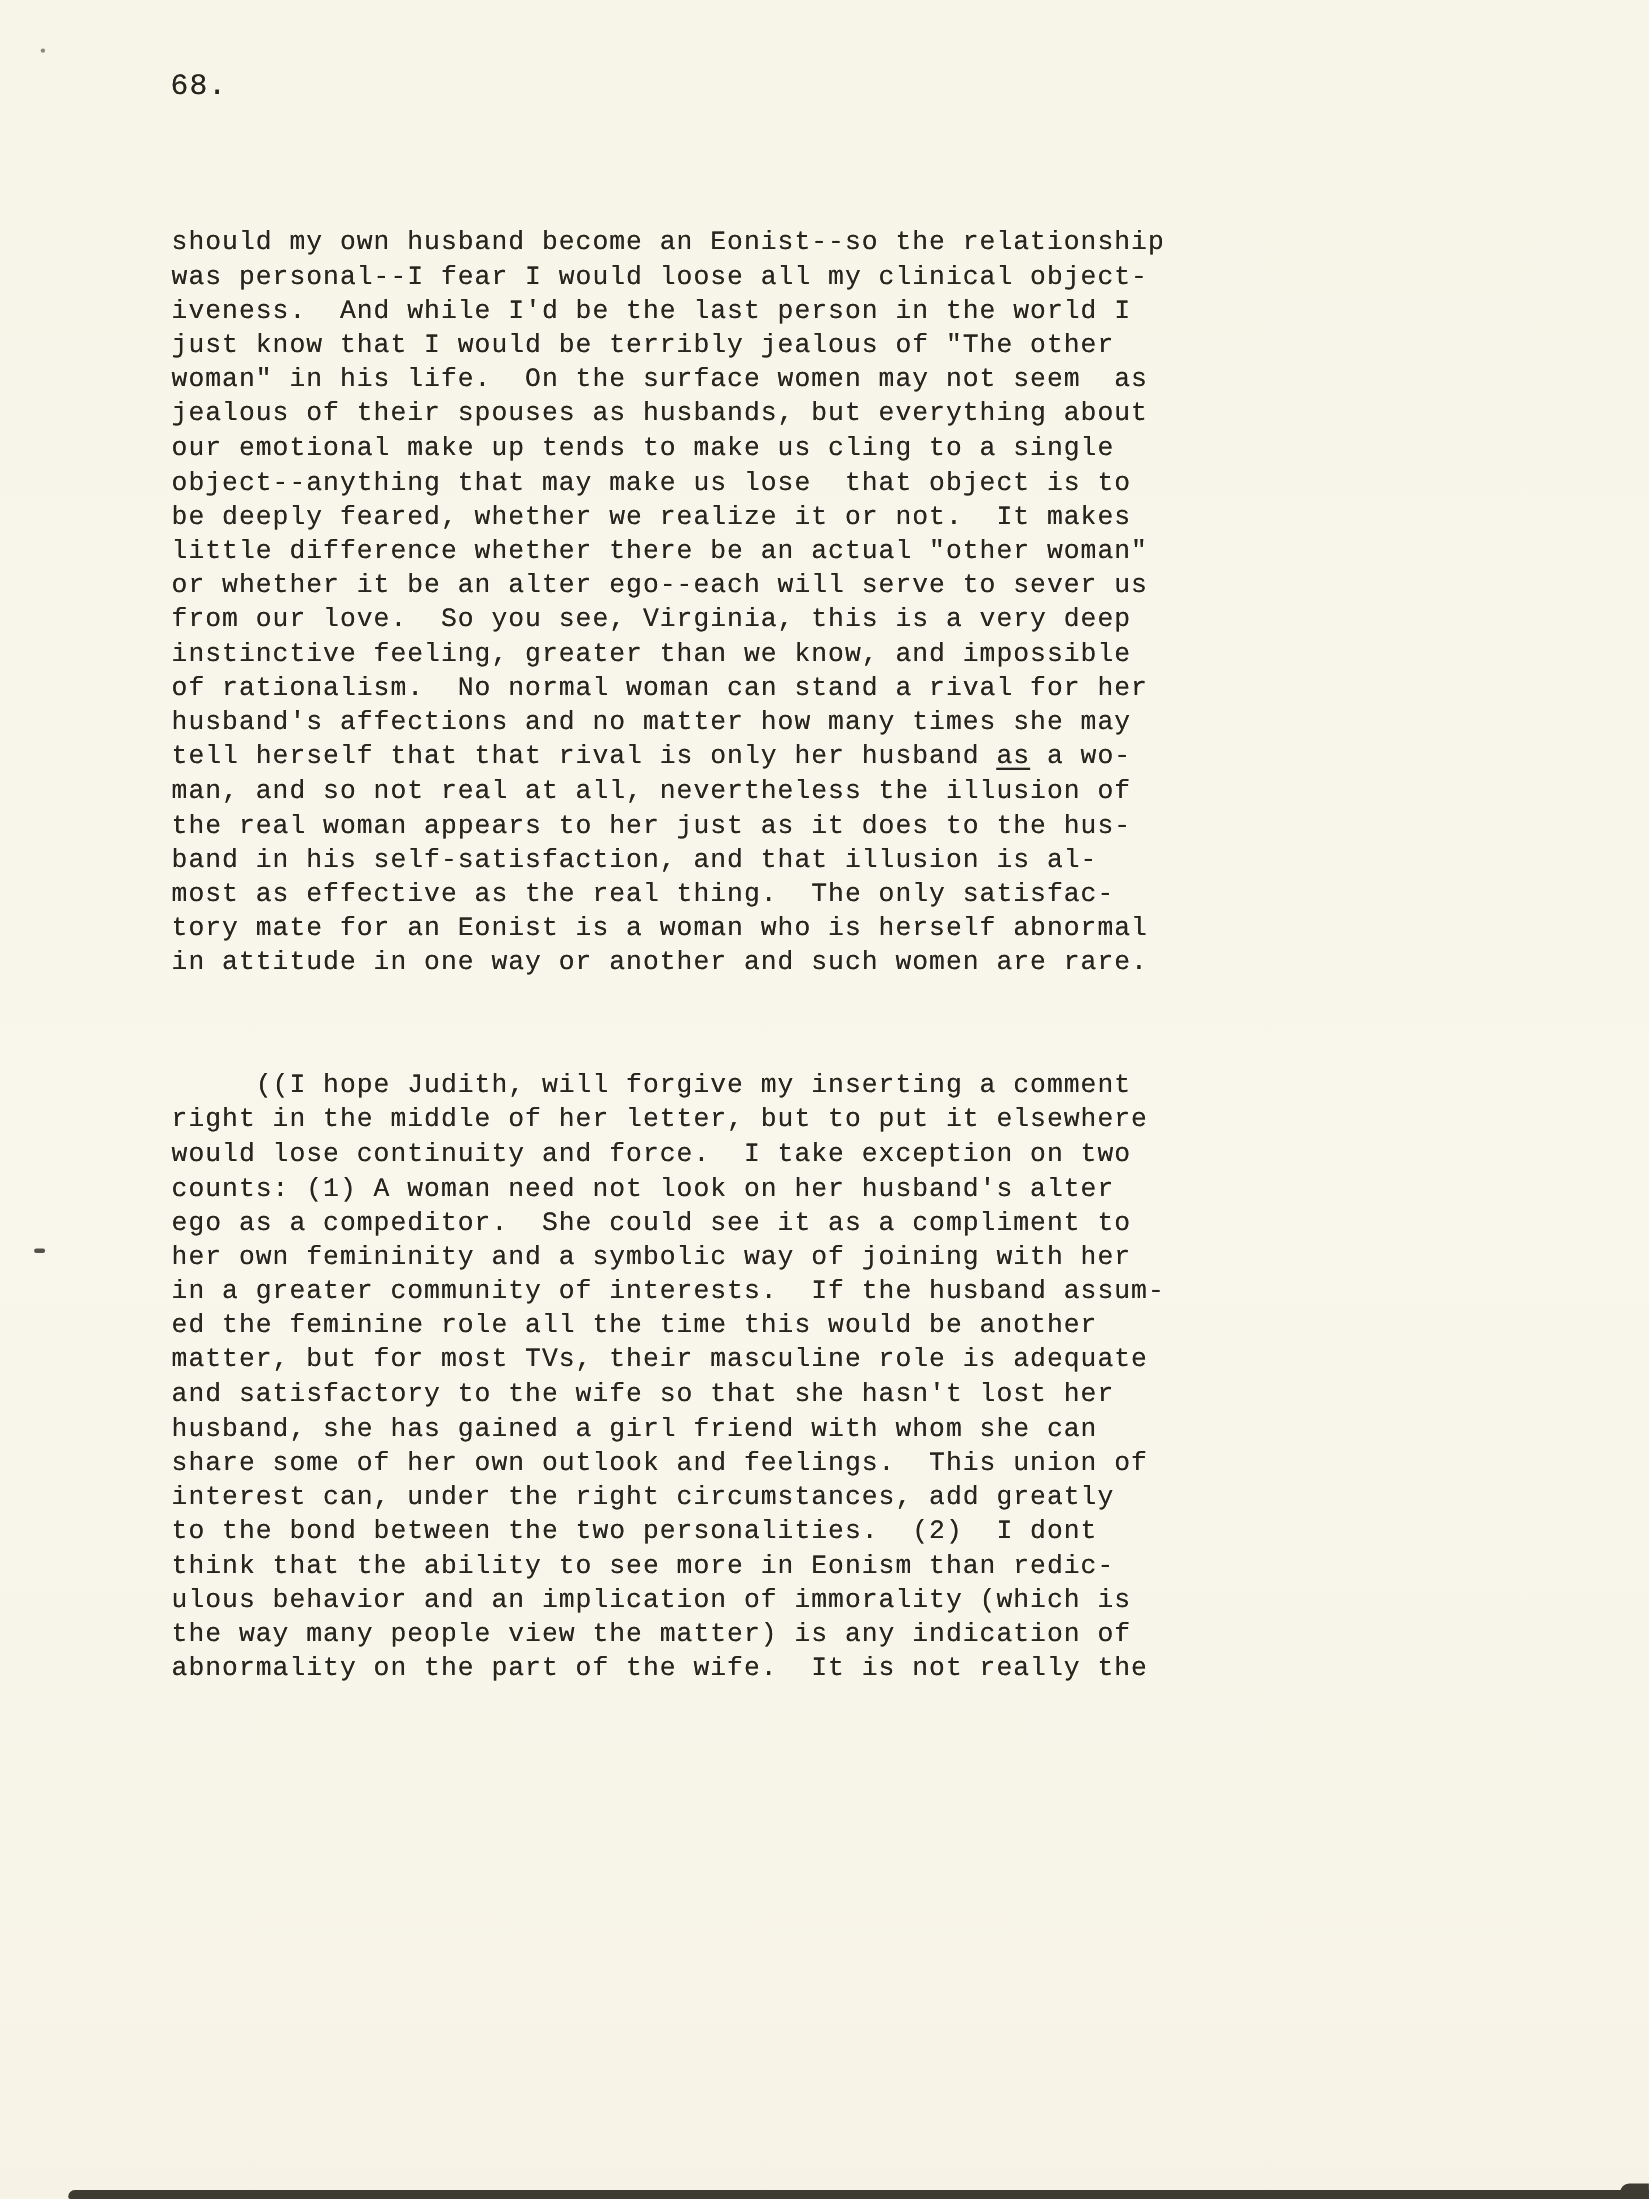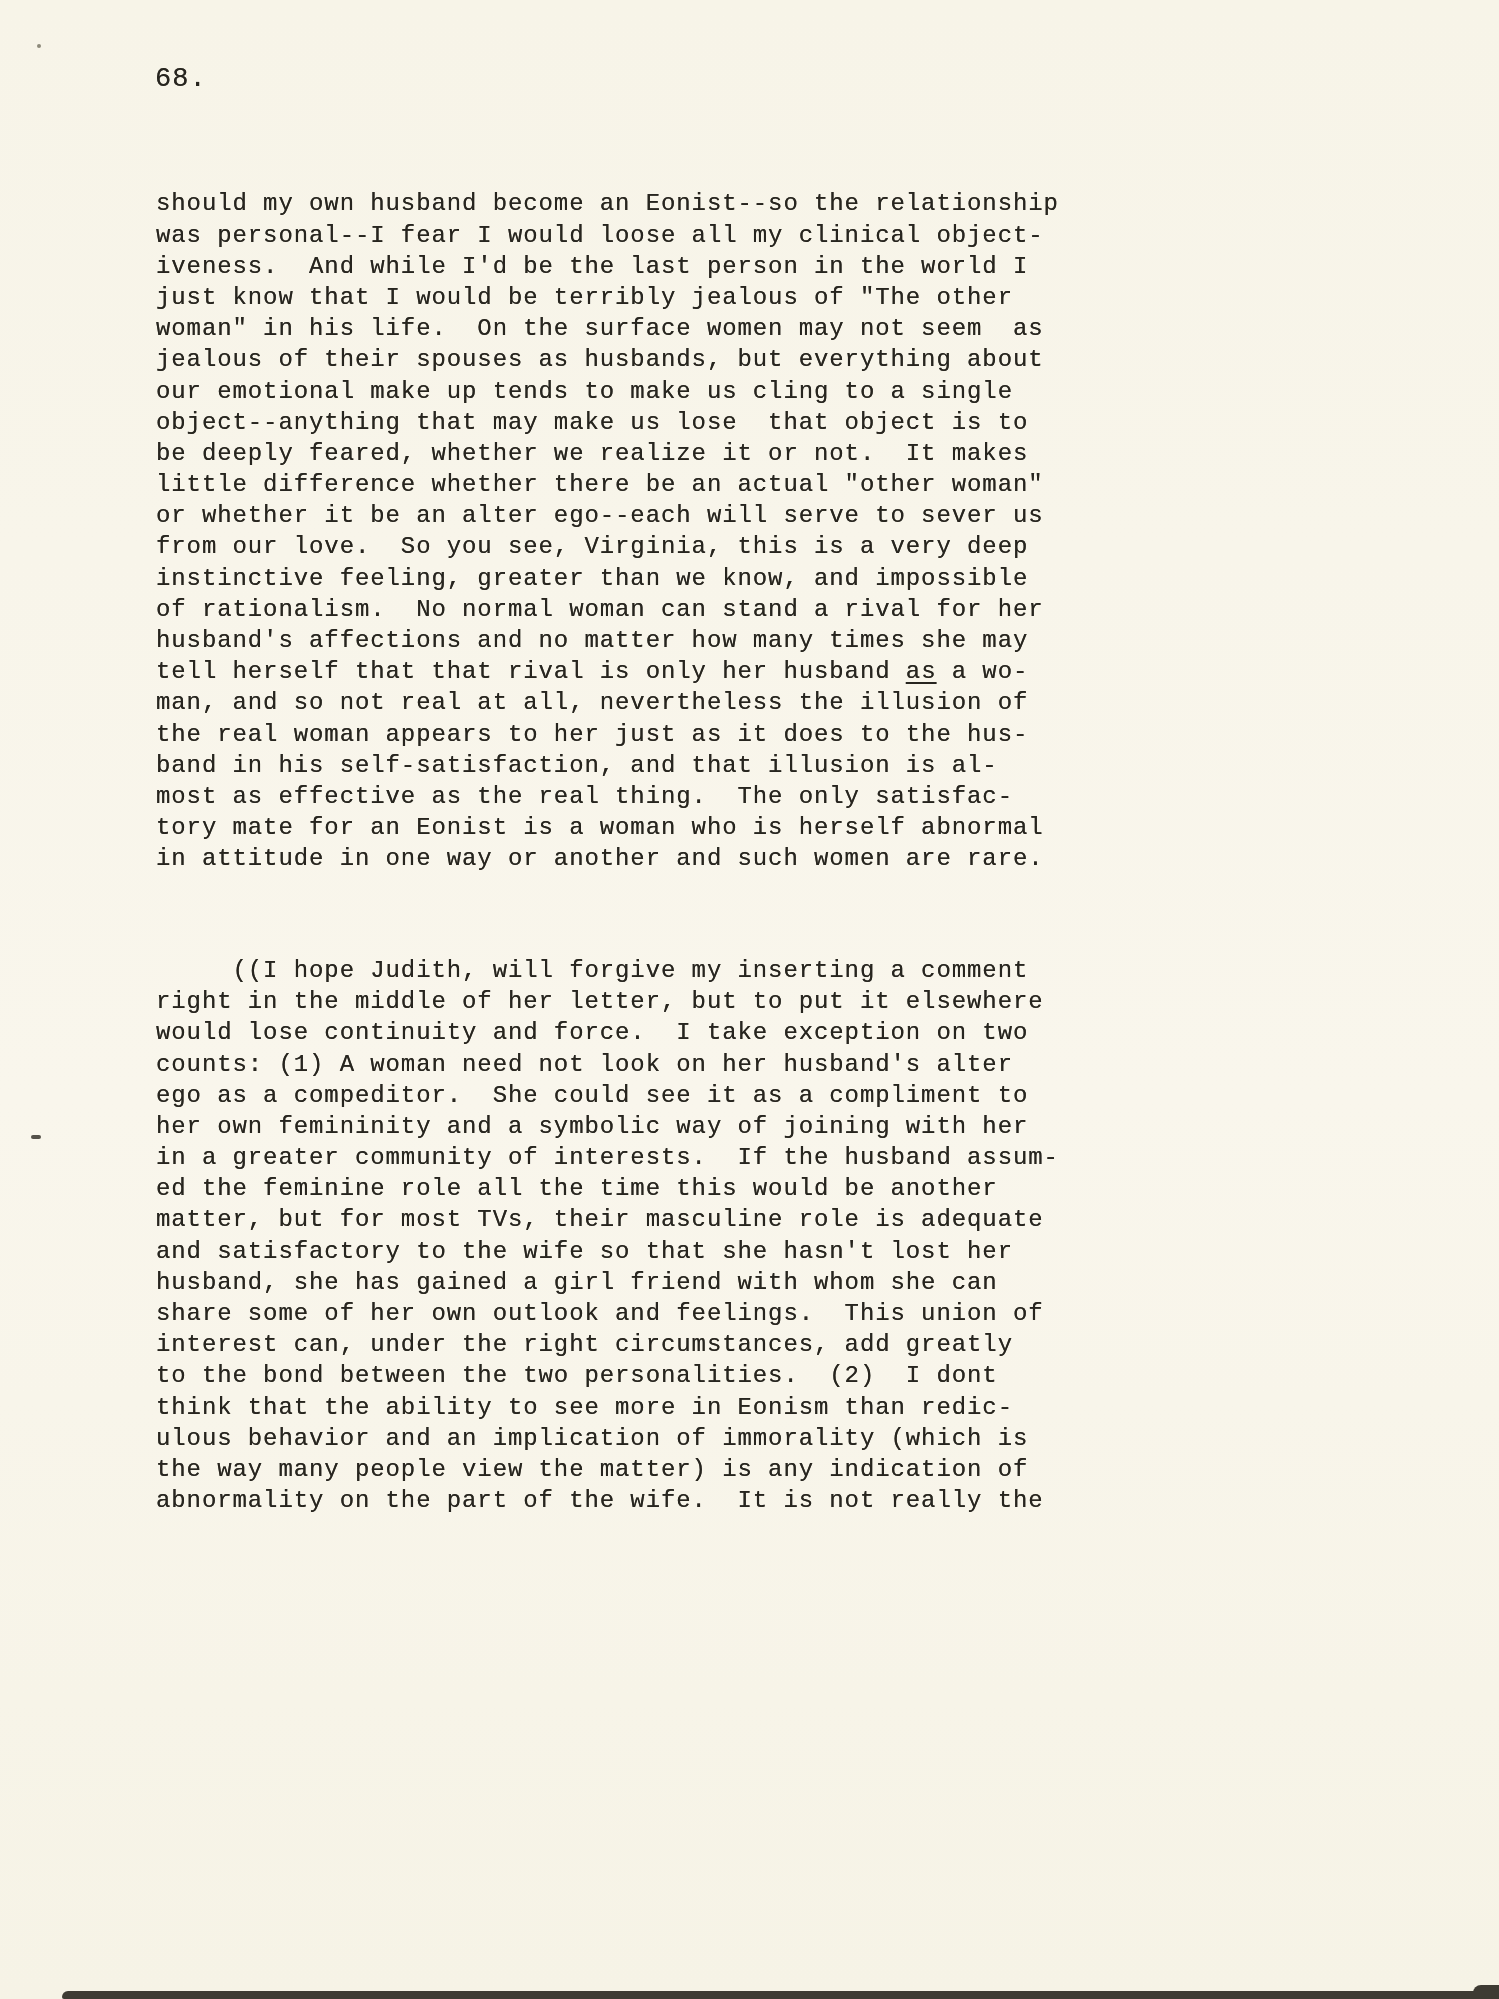--- a/index.html
+++ b/index.html
@@ -24,21 +24,21 @@
     position: absolute;
     left: 155px;
     top: 64px;
     font-size: 27px;
     letter-spacing: 1px;
     text-shadow: 0 0 0.6px rgba(40,38,30,0.75);
   }
   .content {
     position: absolute;
     left: 156px;
-    top: 126px;
+    top: 143px;
     width: 1180px;
     font-size: 24px;
     line-height: 31.2px;
     letter-spacing: 0.9px;
     white-space: pre;
     text-shadow: 0 0 0.6px rgba(40,38,30,0.75);
   }
   .paragraph { margin: 0; }
   .paragraph + .paragraph { margin-top: 18px; }
   .line { height: 31.2px; }

